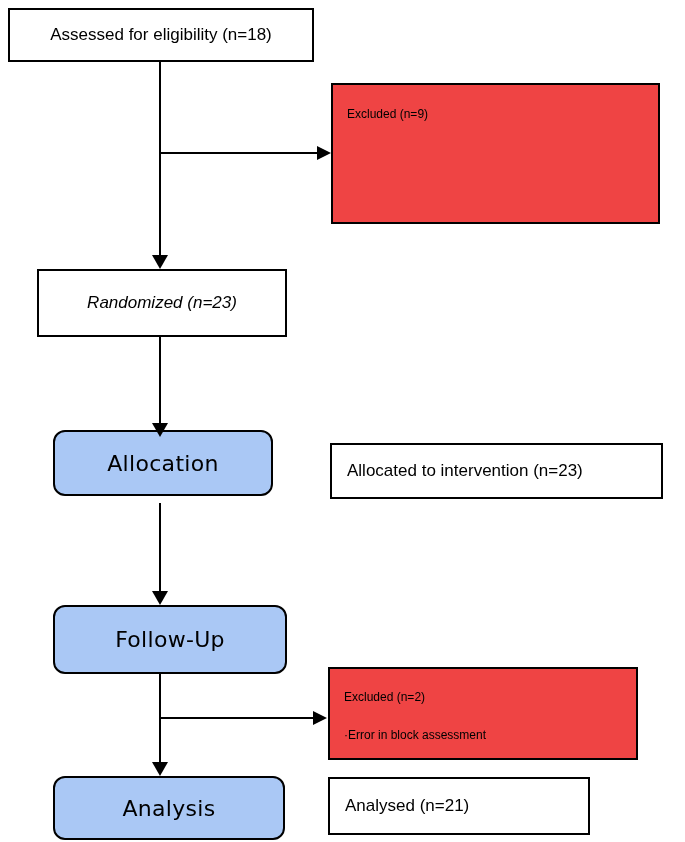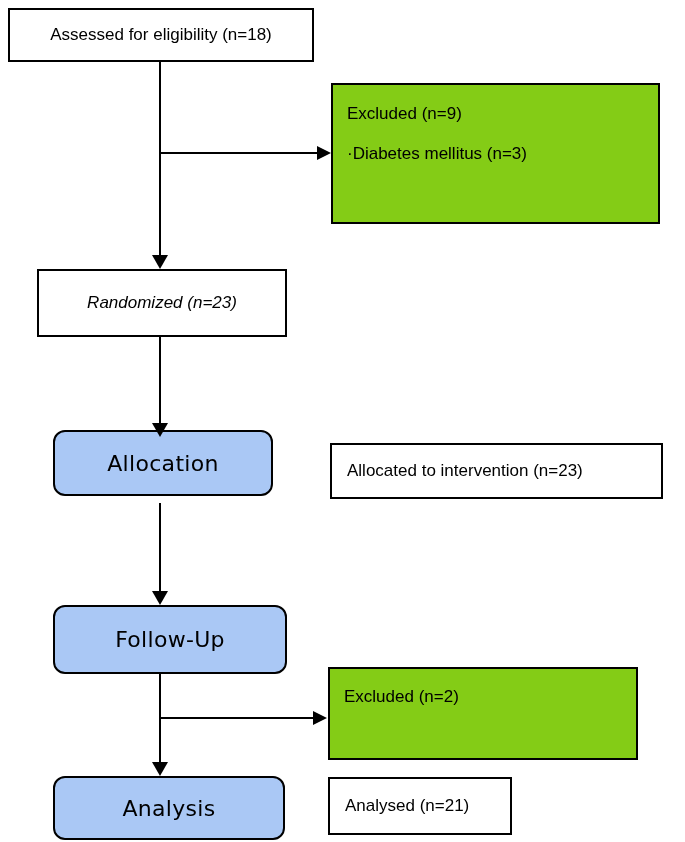--- a/index.html
+++ b/index.html
@@ -23,24 +23,24 @@
     box-sizing: border-box;
     display: flex;
     align-items: center;
     justify-content: center;
     text-align: center;
     font-size: 17px;
     line-height: 1.2;
   }
   .note-box {
     position: absolute;
-    background: #84cc16;
+    background: #ef4444;
     border: 2px solid #000000;
     box-sizing: border-box;
-    font-size: 17px;
+    font-size: 12px;
     padding: 9px 8px 0 14px;
   }
   .note-box p {
     margin: 0;
     line-height: 40px;
     white-space: nowrap;
   }
   .note-box.tight p { line-height: 38px; }
   .left-box {
     position: absolute;
@@ -110,32 +110,32 @@
   <div class="stage" style="left:53px; top:605px; width:234px; height:69px;">
     <span>Follow-Up</span>
   </div>
 
   <div class="stage" style="left:53px; top:776px; width:232px; height:64px;">
     <span>Analysis</span>
   </div>
 
   <div class="note-box" style="left:331px; top:83px; width:329px; height:141px;">
     <p>Excluded (n=9)</p>
-    <p>·Diabetes mellitus (n=3)</p>
   </div>
 
   <div class="left-box" style="left:330px; top:443px; width:333px; height:56px;">
     <span>Allocated to intervention (n=23)</span>
   </div>
 
   <div class="note-box tight" style="left:328px; top:667px; width:310px; height:93px;">
     <p>Excluded (n=2)</p>
+    <p>·Error in block assessment</p>
   </div>
 
-  <div class="left-box" style="left:328px; top:777px; width:184px; height:58px;">
+  <div class="left-box" style="left:328px; top:777px; width:262px; height:58px;">
     <span>Analysed (n=21)</span>
   </div>
 
   <div class="vline" style="left:159px; top:62px; height:193px;"></div>
   <div class="arrow-down" style="left:152px; top:255px;"></div>
 
   <div class="hline" style="left:160px; top:152px; width:158px;"></div>
   <div class="arrow-right" style="left:317px; top:146px;"></div>
 
   <div class="vline" style="left:159px; top:337px; height:86px;"></div>

